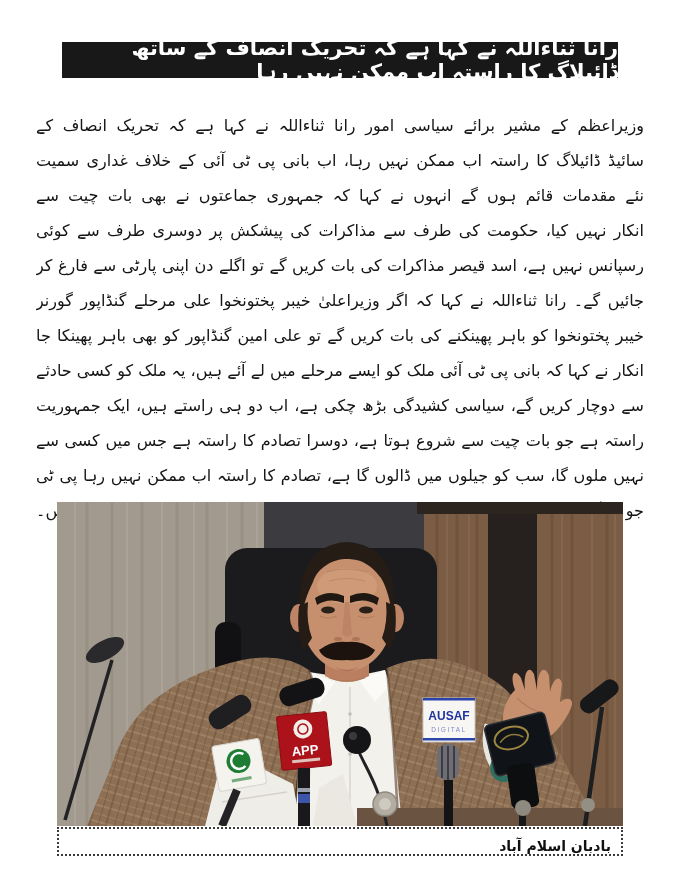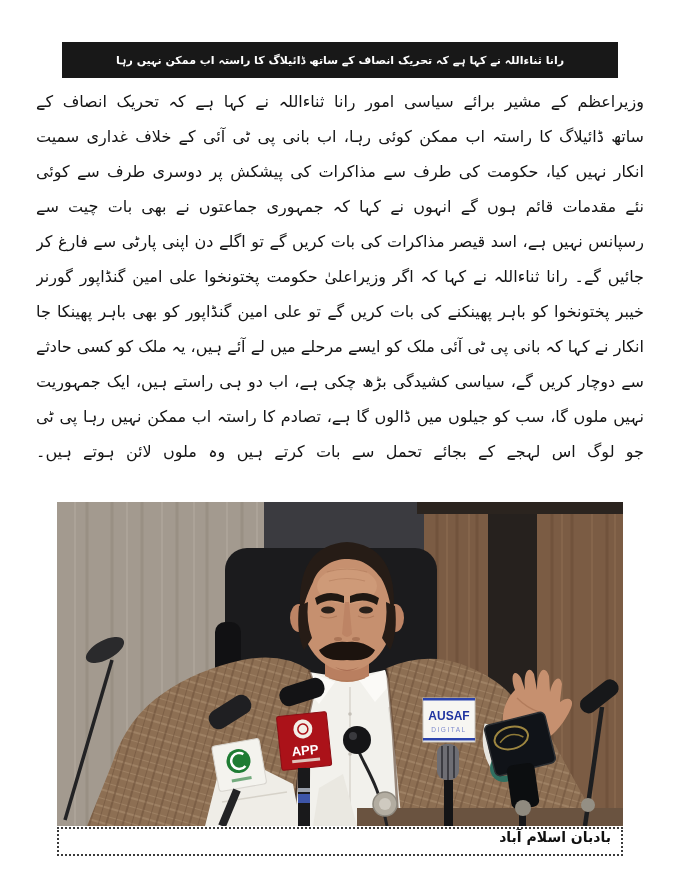--- a/index.html
+++ b/index.html
@@ -4,61 +4,62 @@
 <style>
   html,body{margin:0;padding:0;background:#ffffff;}
   .page{
     position:relative;width:680px;height:880px;background:#ffffff;
     font-family:"DejaVu Sans",sans-serif;overflow:hidden;
   }
   .headline{
     position:absolute;left:62px;top:42px;width:556px;height:36px;
     background:#181818;color:#ffffff;direction:rtl;
     display:flex;align-items:center;justify-content:center;
-    font-size:11px;font-weight:bold;letter-spacing:.2px;
+    font-size:21px;font-weight:bold;letter-spacing:.2px;
   }
   .article{
-    position:absolute;left:36px;top:84px;width:608px;direction:rtl;
+    position:absolute;left:36px;top:108px;width:608px;direction:rtl;
     color:#141414;
   }
   .article .line{
     height:35px;line-height:35px;font-size:16px;overflow:hidden;
     text-align:justify;text-align-last:justify;
   }
   .photo{
     position:absolute;left:57px;top:502px;width:566px;height:324px;
     background:#8a8177;
   }
   .photo svg{display:block;}
   .caption-box{
     position:absolute;left:57px;top:827px;width:566px;height:29px;
     box-sizing:border-box;border:2px dotted #3a3a3a;background:#ffffff;
-    direction:rtl;display:flex;align-items:flex-start;
+    direction:rtl;display:flex;align-items:flex-end;
     padding:0 10px;font-size:14px;font-weight:bold;color:#111111;
   }
 </style>
 </head>
 <body>
 
 <div class="page">
 
   <div class="headline">
     <span>رانا ثناءاللہ نے کہا ہے کہ تحریک انصاف کے ساتھ ڈائیلاگ کا راستہ اب ممکن نہیں رہا</span>
   </div>
 
   <div class="article">
     <div class="line">وزیراعظم کے مشیر برائے سیاسی امور رانا ثناءاللہ نے کہا ہے کہ تحریک انصاف کے</div>
-    <div class="line">ساتھ ڈائیلاگ کا راستہ اب ممکن کوئی رہا، اب بانی پی ٹی آئی کے خلاف غداری سمیت</div>
+    <div class="line">سائیڈ ڈائیلاگ کا راستہ اب ممکن نہیں رہا، اب بانی پی ٹی آئی کے خلاف غداری سمیت</div>
+    <div class="line">نئے مقدمات قائم ہوں گے انہوں نے کہا کہ جمہوری جماعتوں نے بھی بات چیت سے</div>
     <div class="line">انکار نہیں کیا، حکومت کی طرف سے مذاکرات کی پیشکش پر دوسری طرف سے کوئی</div>
-    <div class="line">نئے مقدمات قائم ہوں گے انہوں نے کہا کہ جمہوری جماعتوں نے بھی بات چیت سے</div>
     <div class="line">رسپانس نہیں ہے، اسد قیصر مذاکرات کی بات کریں گے تو اگلے دن اپنی پارٹی سے فارغ کر دیے</div>
-    <div class="line">جائیں گے۔ رانا ثناءاللہ نے کہا کہ اگر وزیراعلیٰ حکومت پختونخوا علی امین گنڈاپور گورنر</div>
+    <div class="line">جائیں گے۔ رانا ثناءاللہ نے کہا کہ اگر وزیراعلیٰ خیبر پختونخوا علی مرحلے گنڈاپور گورنر</div>
     <div class="line">خیبر پختونخوا کو باہر پھینکنے کی بات کریں گے تو علی امین گنڈاپور کو بھی باہر پھینکا جا سکتا ہے۔ رانا ثنا</div>
     <div class="line">انکار نے کہا کہ بانی پی ٹی آئی ملک کو ایسے مرحلے میں لے آئے ہیں، یہ ملک کو کسی حادثے</div>
     <div class="line">سے دوچار کریں گے، سیاسی کشیدگی بڑھ چکی ہے، اب دو ہی راستے ہیں، ایک جمہوریت کا</div>
+    <div class="line">راستہ ہے جو بات چیت سے شروع ہوتا ہے، دوسرا تصادم کا راستہ ہے جس میں کسی سے</div>
     <div class="line">نہیں ملوں گا، سب کو جیلوں میں ڈالوں گا ہے، تصادم کا راستہ اب ممکن نہیں رہا پی ٹی آئی میں</div>
     <div class="line">جو لوگ اس لہجے کے بجائے تحمل سے بات کرتے ہیں وہ ملوں لائن ہوتے ہیں۔</div>
   </div>
 
   <div class="photo">
     <svg width="566" height="324" viewBox="0 0 566 324" xmlns="http://www.w3.org/2000/svg">
       <defs>
         <pattern id="plaid" width="16" height="16" patternUnits="userSpaceOnUse" patternTransform="rotate(16)">
           <rect width="16" height="16" fill="#8d6f53"></rect>
           <path d="M0 0H16M0 8H16" stroke="#a4876a" stroke-width="1.3"></path>

